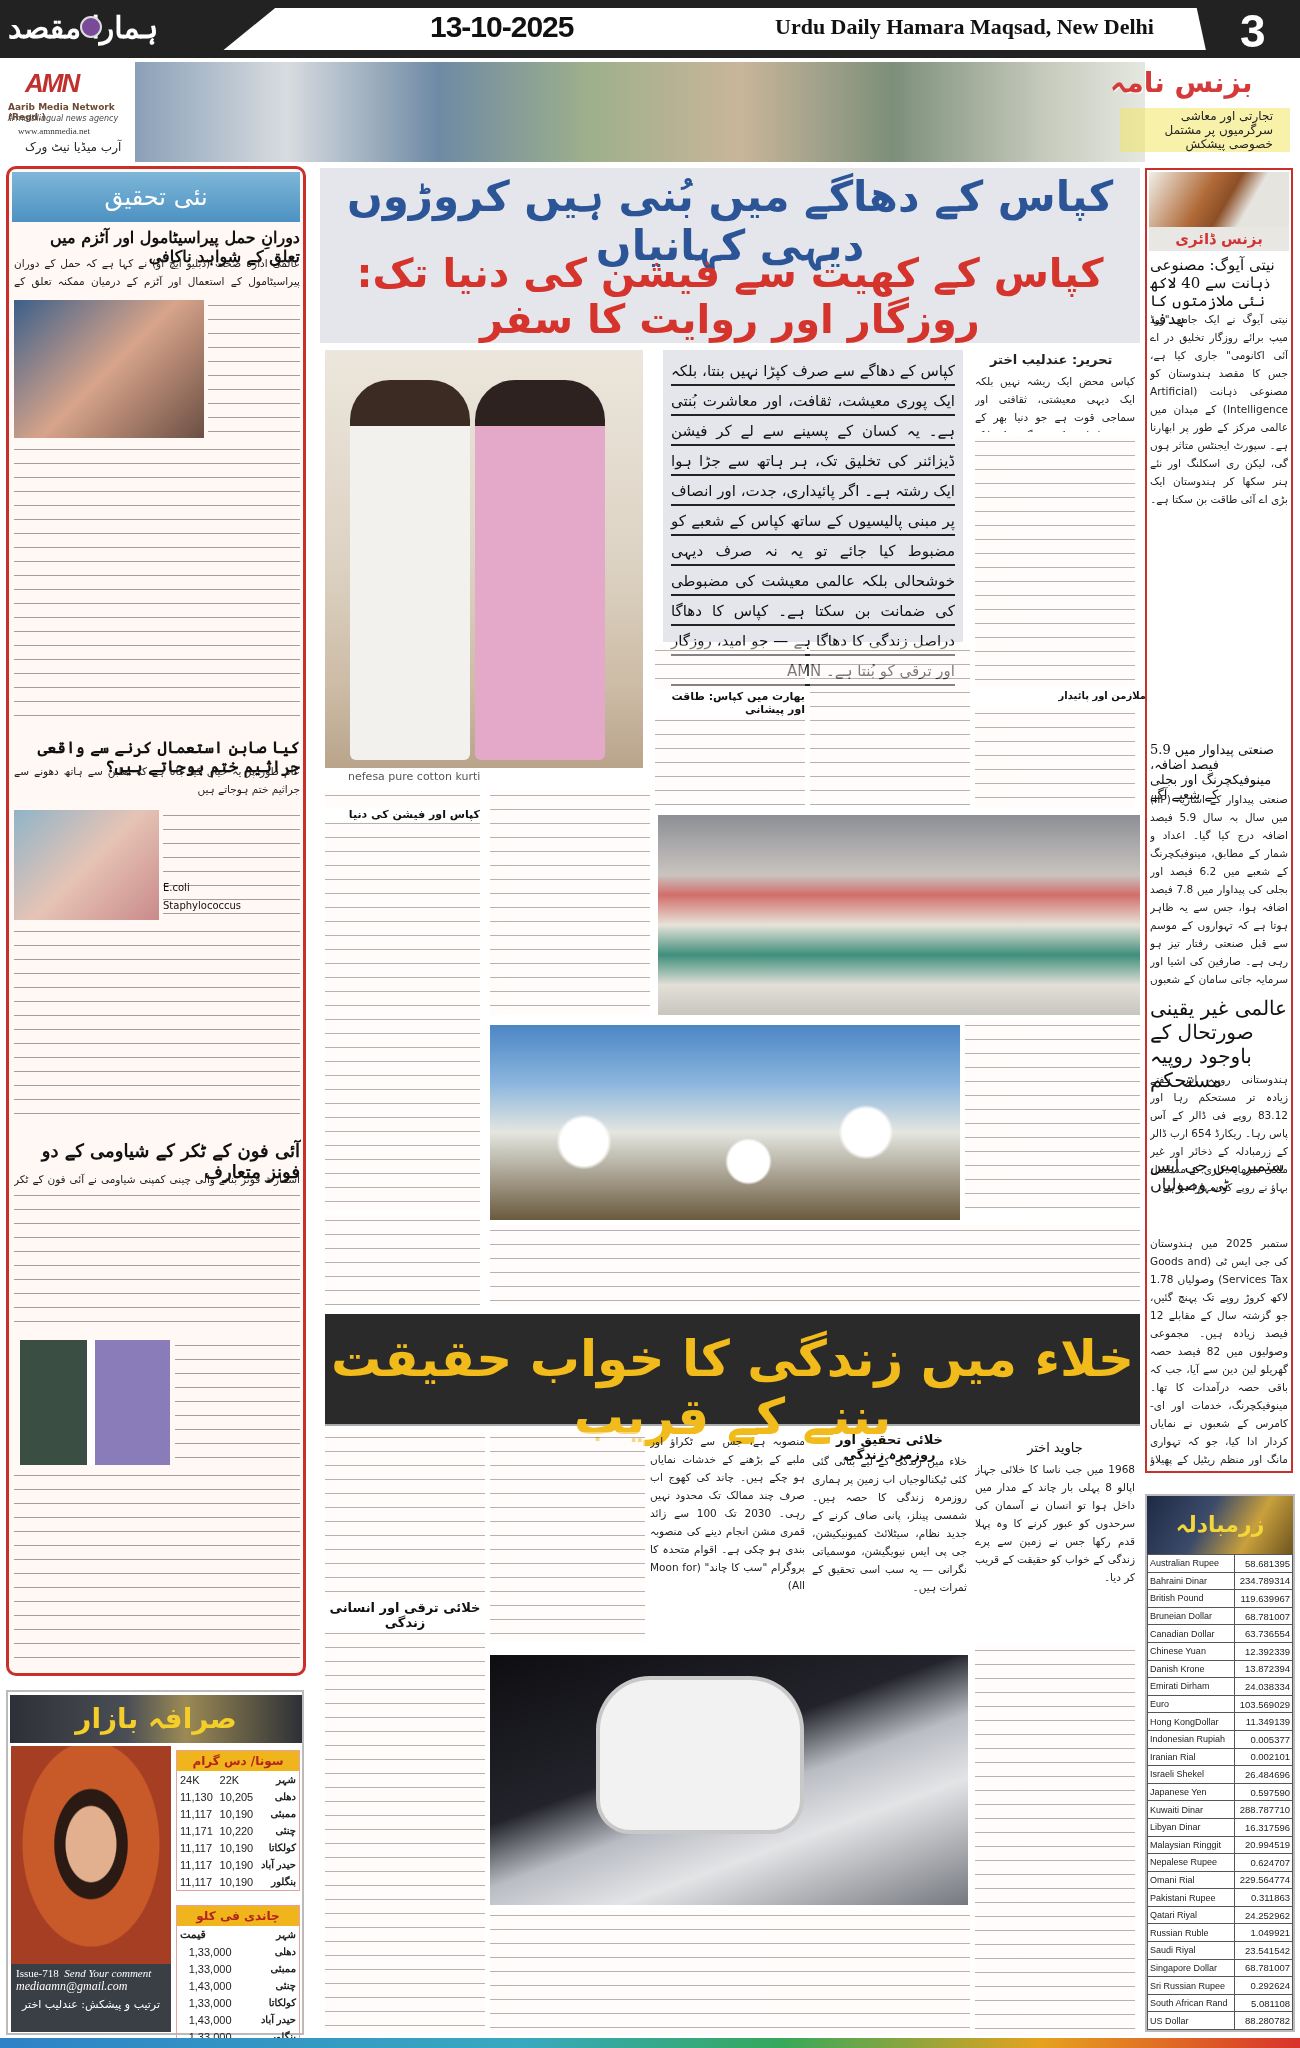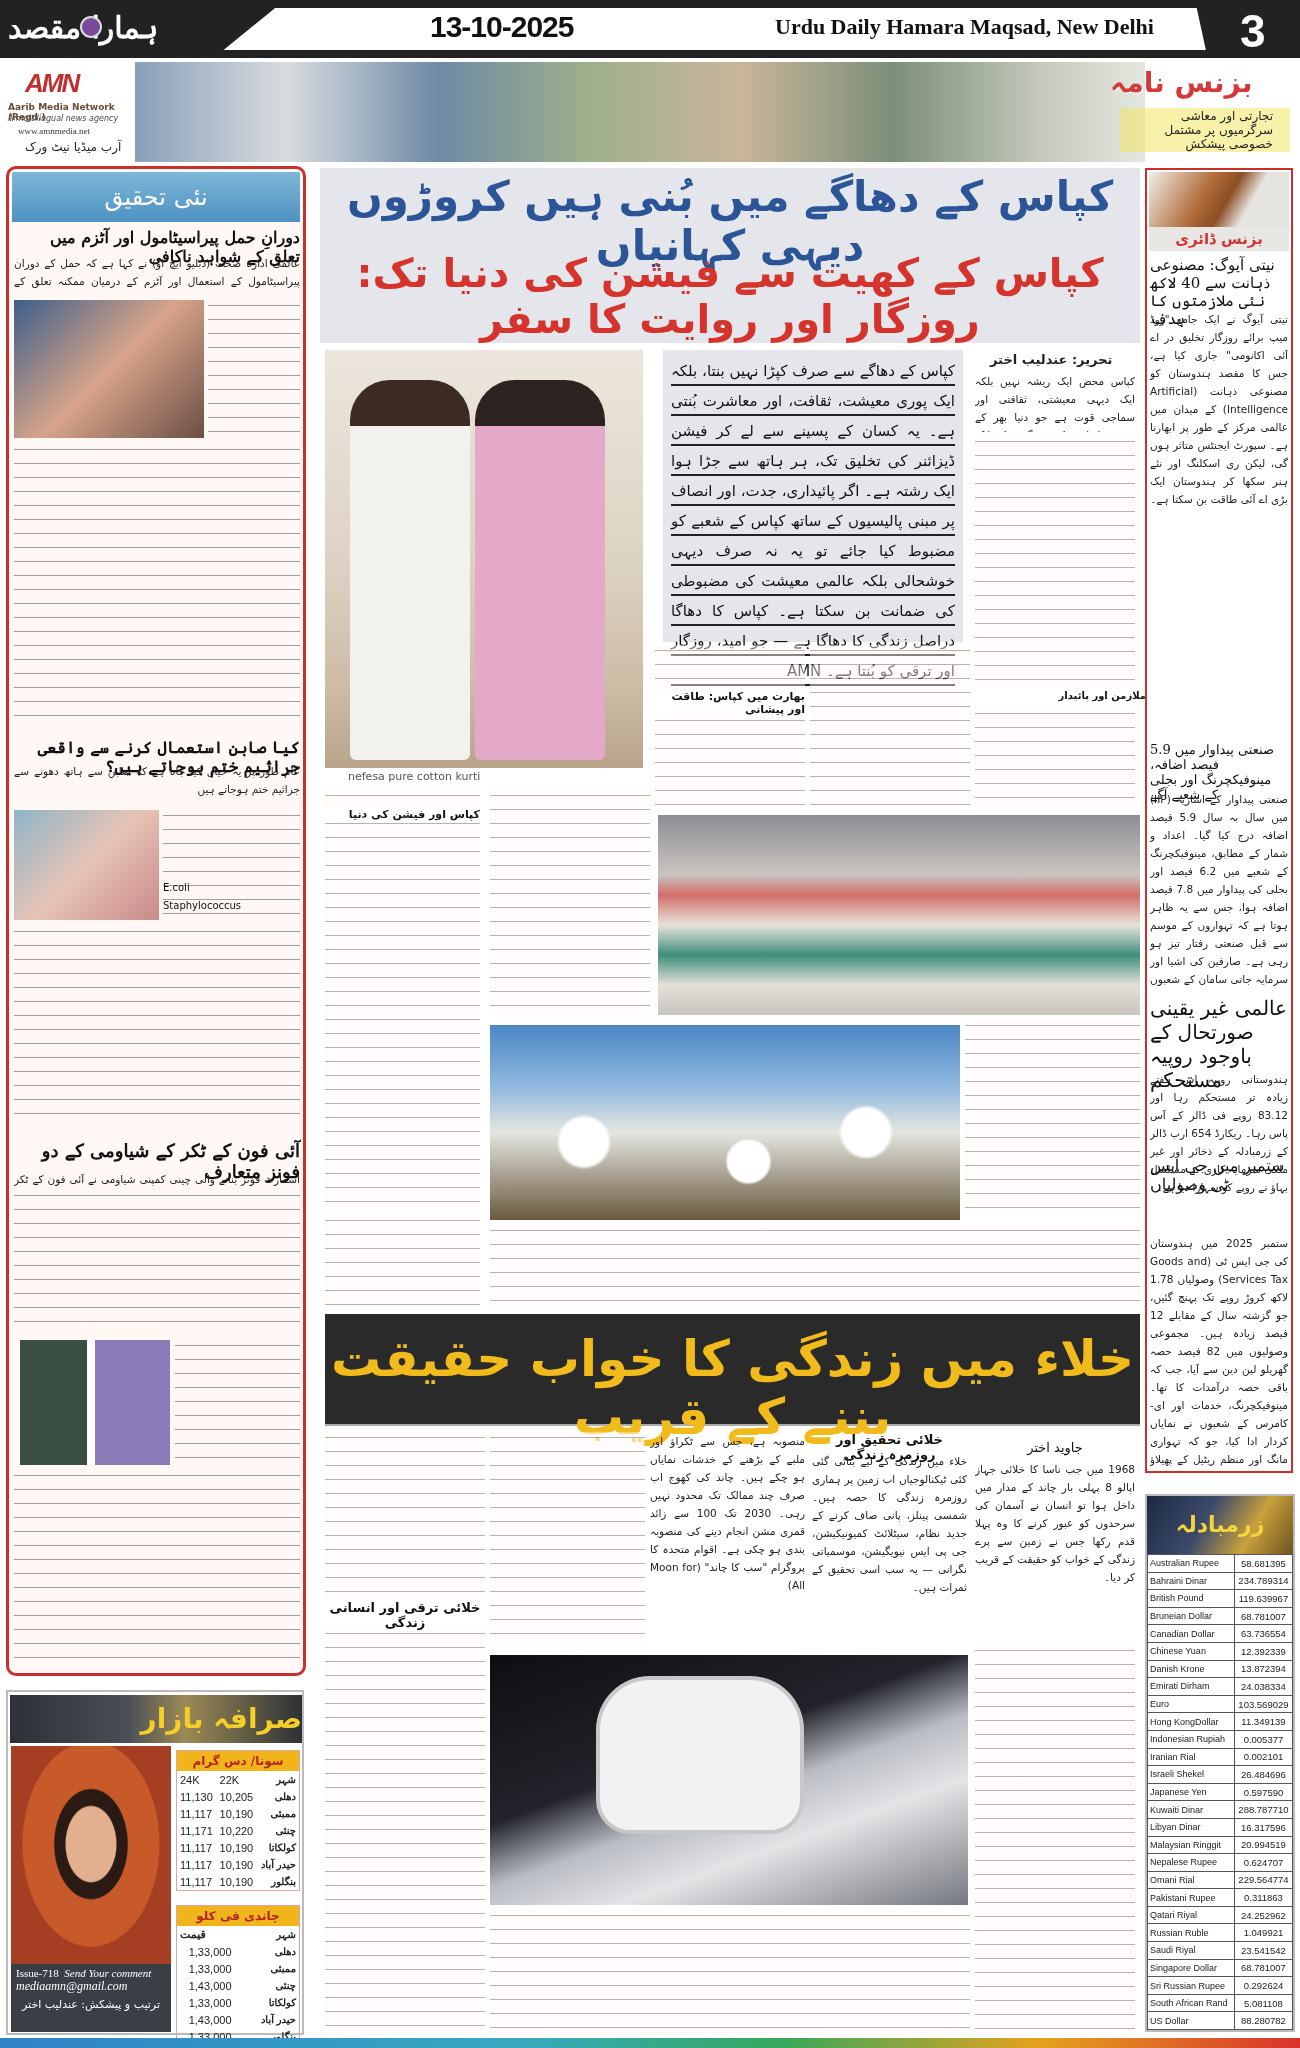--- a/index.html
+++ b/index.html
@@ -53,38 +53,38 @@
 .col-text{font-size:10.5px;line-height:18px;color:#222;direction:rtl;text-align:justify;overflow:hidden}
 #mill-photo{left:658px;top:815px;width:482px;height:200px;background:linear-gradient(180deg,#8d8f95 0%,#c9c4c0 30%,#d26e6a 40%,#e7e3d9 55%,#3f8e7c 70%,#e3e0d8 85%,#c8c5bf 100%)}
 #cotton-photo{left:490px;top:1025px;width:470px;height:195px;background:radial-gradient(circle at 20% 60%,#fff 0 6%,transparent 7%),radial-gradient(circle at 55% 70%,#fff 0 7%,transparent 8%),radial-gradient(circle at 80% 55%,#fff 0 6%,transparent 7%),linear-gradient(180deg,#4b86c4 0%,#8cb6de 30%,#e4e6e0 55%,#6a5a3e 100%)}
 #space-banner{left:325px;top:1314px;width:815px;height:112px;background:#2a2a2a;border-bottom:2px solid #aaa}
 #space-title{left:330px;top:1330px;width:805px;font-size:50px;font-weight:bold;color:#f2bb1c;text-align:center;direction:rtl}
 #astro-photo{left:490px;top:1655px;width:478px;height:250px;background:linear-gradient(160deg,#0e0e12 0%,#23242b 40%,#b9bcc3 55%,#e3e4e6 70%,#75787f 100%)}
 #astro-body{left:600px;top:1680px;width:200px;height:150px;background:#f2f2f2;border-radius:50px 50px 30px 30px;box-shadow:0 0 0 4px #c8c8c8}
 .hdr-space{font-weight:bold;font-size:13px;text-align:center}
 
 #bazaar{left:6px;top:1690px;width:298px;height:345px;border:2px solid #bbb;background:#fff}
-#bazaar-hdr{left:10px;top:1695px;width:292px;height:48px;background:linear-gradient(90deg,#2d3036,#4a4e55 40%,#9c8a55 60%,#2d3036);color:#f4cf2a;font-size:28px;font-weight:bold;text-align:right;line-height:48px}
+#bazaar-hdr{left:10px;top:1695px;width:292px;height:48px;background:linear-gradient(90deg,#2d3036,#4a4e55 40%,#9c8a55 60%,#2d3036);color:#f4cf2a;font-size:28px;font-weight:bold;text-align:center;line-height:48px}
 #bride{left:11px;top:1746px;width:160px;height:218px;background:radial-gradient(ellipse at 50% 45%,#e2b08e 0 22%,#2b1a14 23% 32%,#c85a2a 33% 60%,#a53e22 61%)}
 #issue-box{left:11px;top:1964px;width:160px;height:68px;background:#3a3f46;color:#fff;padding:3px 5px}
 #issue-line{font-size:11px;font-family:"Liberation Serif",serif}
 #issue-email{font-size:12px;font-style:italic;font-family:"Liberation Serif",serif}
 #issue-urdu{font-size:11px;text-align:center;margin-top:4px}
 .tblhdr{background:#f0b51d;color:#b4241e;font-weight:bold;font-size:12px;text-align:center;height:20px;line-height:20px}
 table.gold{border-collapse:collapse;width:100%;font-size:11px;font-family:"Liberation Sans",sans-serif}
 table.gold td{height:17px;padding:0 3px;color:#222}
 table.gold td.city{text-align:right;font-weight:bold;font-size:10px}
 #gold-wrap{left:176px;top:1750px;width:124px;border:1px solid #e5a2a2}
 #silver-wrap{left:176px;top:1905px;width:124px;border:1px solid #e5a2a2}
 
 #fx-wrap{left:1145px;top:1494px;width:150px;border:2px solid #bbb;background:#fff}
 #fx-hdr{height:58px;background:linear-gradient(120deg,#1e2a44 0%,#3c4b6a 40%,#c9a03c 70%,#6d5420 100%);color:#f3d63a;font-weight:bold;font-size:22px;text-align:center;line-height:58px}
 table.fx{border-collapse:collapse;width:100%;font-family:"Liberation Sans",sans-serif}
 table.fx td{border:1px solid #555;font-size:9px;height:17.6px;padding:0 2px;color:#222}
-table.fx td.v{text-align:center;font-size:9.5px}
+table.fx td.v{text-align:right;font-size:9.5px}
 #footer-bar{left:0;top:2038px;width:1300px;height:10px;background:linear-gradient(90deg,#2e82c7 0%,#38a9c0 40%,#36a85c 60%,#e5a21f 80%,#d9322b 100%)}
 </style>
 </head>
 <body>
 
 <div id="mast" class="abs">
   <div class="abs barL"></div>
   <div class="abs topbar"></div>
   <div class="abs botbar"></div>
   <div class="abs barR"></div>

